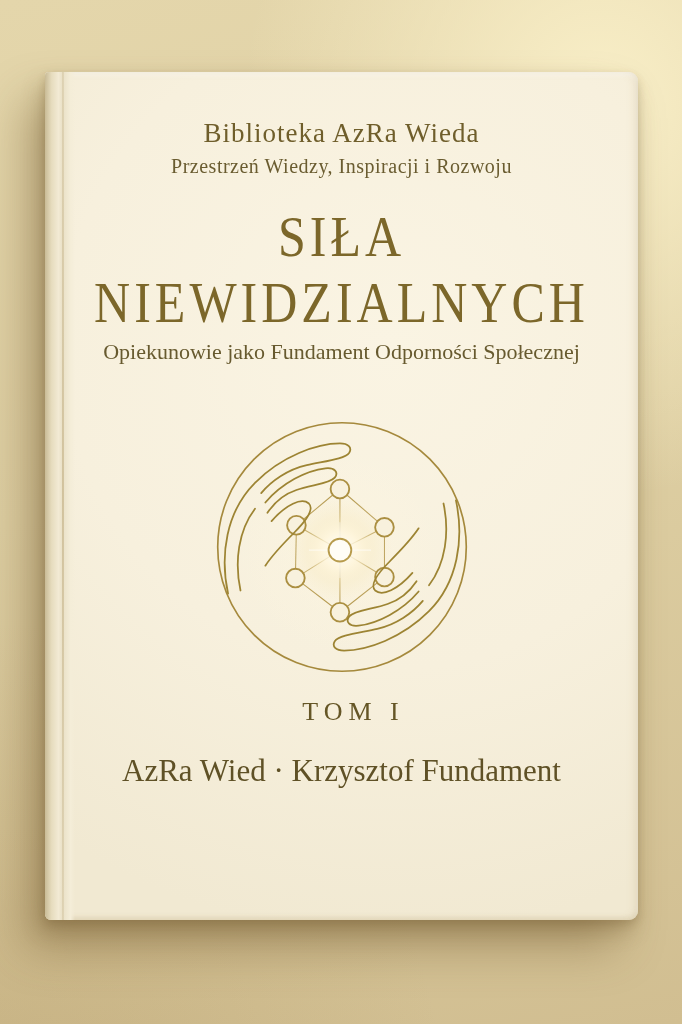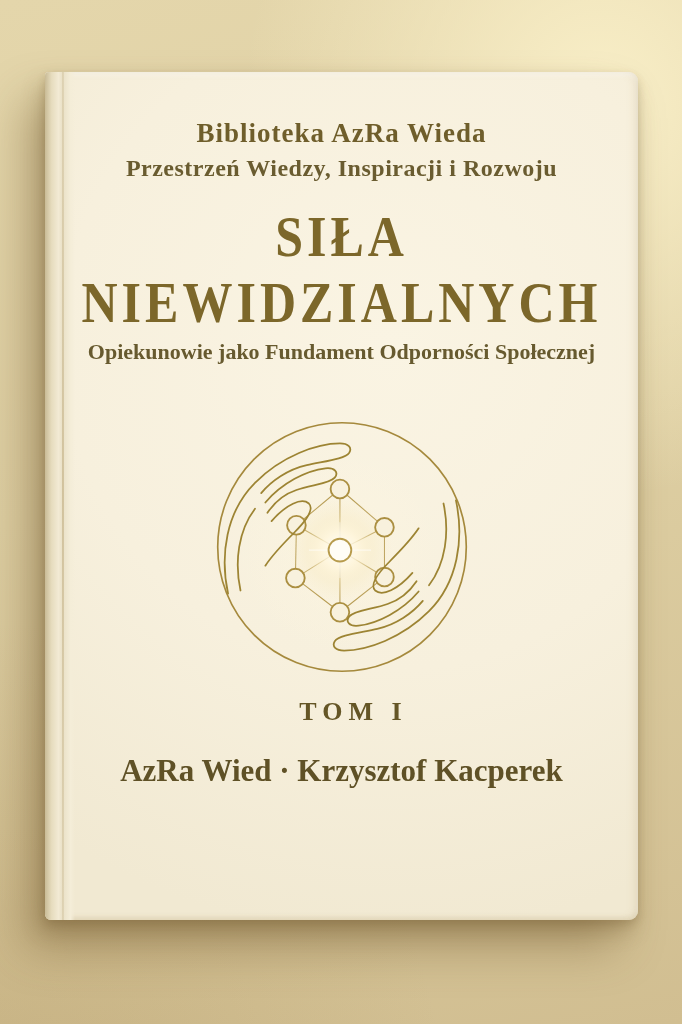--- a/index.html
+++ b/index.html
@@ -3,21 +3,20 @@
 <meta charset="utf-8">
 <style>
   html,body{margin:0;padding:0;background:#d8c89c;}
   .scene{
     position:relative;width:682px;height:1024px;overflow:hidden;
     font-family:"Liberation Serif","DejaVu Serif",serif;
     background:
       radial-gradient(95% 70% at 88% 10%, #f9efc8 0%, rgba(249,239,200,0) 55%),
       radial-gradient(120% 90% at 0% 110%, rgba(150,120,65,0.22) 0%, rgba(150,120,65,0) 55%),
       linear-gradient(168deg, #e4d6ab 0%, #decfa3 45%, #d1be91 100%);
-    font-weight: bold;
   }
   .book{
     position:absolute;left:45px;top:72px;width:593px;height:848px;
     border-radius:4px 9px 9px 6px;
     background:radial-gradient(100% 70% at 58% 32%, #faf4e3 0%, #f7f0dd 55%, #f1e9d2 100%);
     box-shadow:
       -20px 28px 46px rgba(105,80,38,0.38),
       -4px 12px 20px rgba(105,80,38,0.26),
       0 4px 8px rgba(105,80,38,0.20),
       inset -4px 0 8px rgba(150,120,60,0.10),
@@ -28,21 +27,21 @@
     position:absolute;left:0;top:0;bottom:0;width:30px;
     border-radius:4px 0 0 6px;
     background:linear-gradient(90deg,#c9bb96 0%,#e6dcbe 22%,#f2ead4 45%,#e9e0c6 58%,#f4edd8 85%,rgba(244,237,216,0) 100%);
   }
   .spine::after{
     content:"";position:absolute;left:17px;top:0;bottom:0;width:2px;
     background:linear-gradient(180deg,rgba(170,145,90,0.18),rgba(170,145,90,0.38) 50%,rgba(170,145,90,0.18));
   }
   .ctext{position:absolute;left:0;right:0;text-align:center;}
   .publisher{top:46px;font-size:27px;letter-spacing:1px;color:#6f5e2b;}
-  .tagline{top:83px;font-size:24px;letter-spacing:0.5px;color:#6a5c30;}
+  .tagline{top:83px;font-size:20px;letter-spacing:0.5px;color:#6a5c30;}
   .title{
     top:132px;font-size:50px;line-height:57px;letter-spacing:4px;
     color:#7c672a;transform:scaleY(1.16);transform-origin:center top;
   }
   .subtitle{top:265px;font-size:22px;line-height:29px;color:#675a2f;}
   .emblem{position:absolute;left:152px;top:330px;width:290px;height:290px;}
   .volume{top:625px;font-size:26px;letter-spacing:6px;color:#655626;margin-left:24px;}
   .authors{top:676px;font-size:31px;line-height:45px;color:#5f5126;}
 </style>
 </head>
@@ -119,16 +118,16 @@
         <path d="M 72 115 C 86 99, 101 92, 108 98 C 113 103, 106 114, 94 126 C 82 138, 72 149, 66 158"></path>
         <path d="M 42 182 C 36 154, 40 124, 56 103"></path>
       </g>
 
       <use href="#hand" transform="rotate(180 140 140)"></use>
     </svg>
 
     <div class="ctext volume">TOM I</div>
 
     <div class="ctext authors">
-      <div>AzRa Wied · Krzysztof Kacperek</div>
+      <div>AzRa Wied · Krzysztof Fundament</div>
     </div>
   </div>
 </div>
 
 </body></html>

